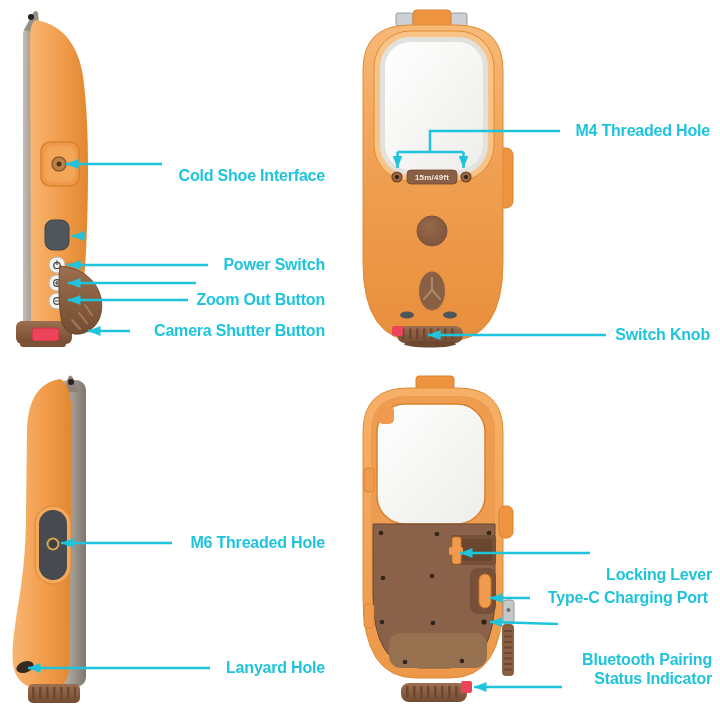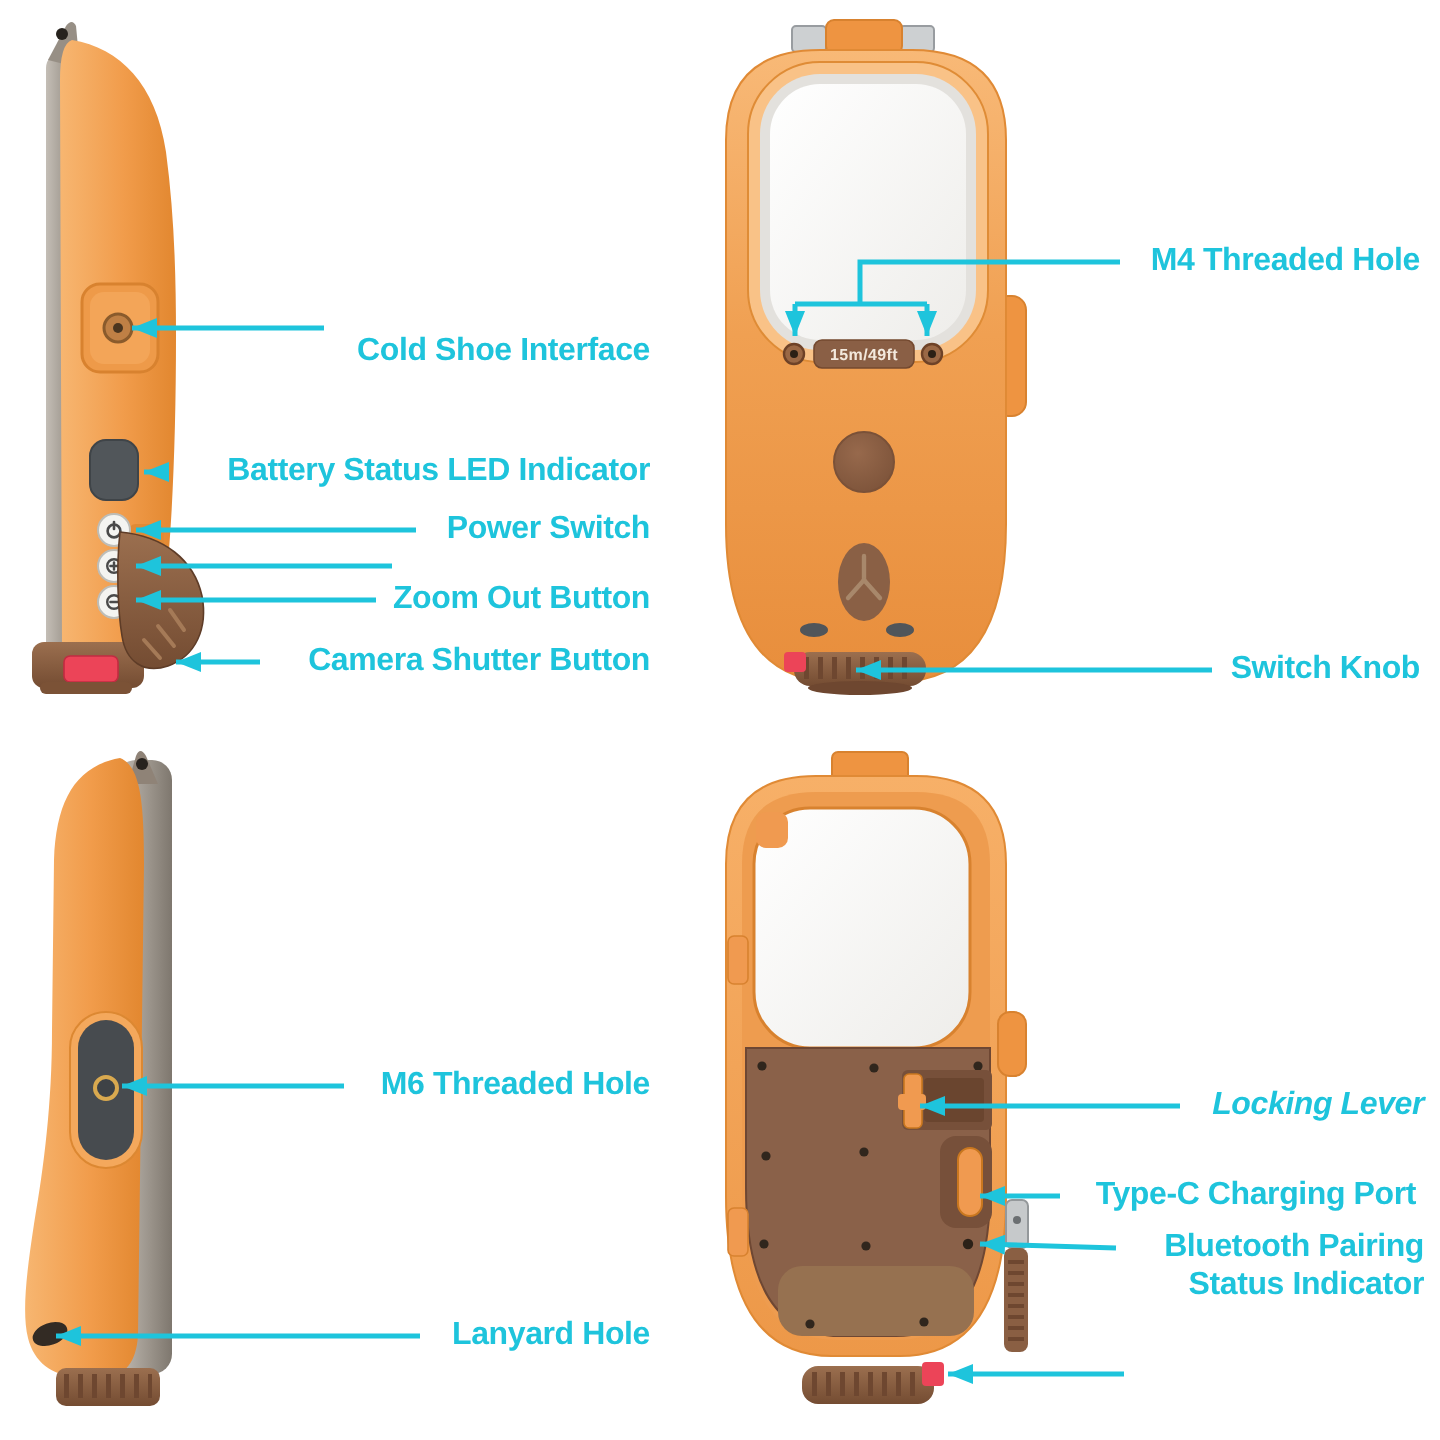--- a/index.html
+++ b/index.html
@@ -201,28 +201,27 @@
     <line class="ld" x1="590" y1="553" x2="460" y2="553" marker-end="url(#ah)"></line>
     <line class="ld" x1="530" y1="598" x2="490" y2="598" marker-end="url(#ah)"></line>
     <line class="ld" x1="558" y1="624" x2="490" y2="622" marker-end="url(#ah)"></line>
     <line class="ld" x1="562" y1="687" x2="474" y2="687" marker-end="url(#ah)"></line>
   </g>
 </svg>
 
 <div class="depth-mark">15m/49ft</div>
 
 <div class="callout" style="top:154px;right:395px;margin-top:12px;">Cold Shoe Interface</div>
-<div class="callout" style="top:226px;right:395px;">Battery Status LED Indicator</div>
 <div class="callout" style="top:255px;right:395px;">Power Switch</div>
 <div class="callout" style="top:290px;right:395px;">Zoom Out Button</div>
 <div class="callout" style="top:321px;right:395px;">Camera Shutter Button</div>
 <div class="callout" style="top:121px;right:10px;">M4 Threaded Hole</div>
 <div class="callout" style="top:325px;right:10px;">Switch Knob</div>
 <div class="callout" style="top:533px;right:395px;">M6 Threaded Hole</div>
 <div class="callout" style="top:658px;right:395px;">Lanyard Hole</div>
-<div class="callout" style="top:543px;right:8px;font-style:italic;">Locking Lever</div>
+<div class="callout" style="top:565px;right:8px;">Locking Lever</div>
 <div class="callout" style="top:588px;right:12px;">Type-C Charging Port</div>
-<div class="callout two-line" style="top:614px;right:8px;">
+<div class="callout two-line" style="top:650px;right:8px;">
   <div>Bluetooth Pairing</div>
   <div>Status Indicator</div>
 </div>
 
 </div>
 
 </body></html>

